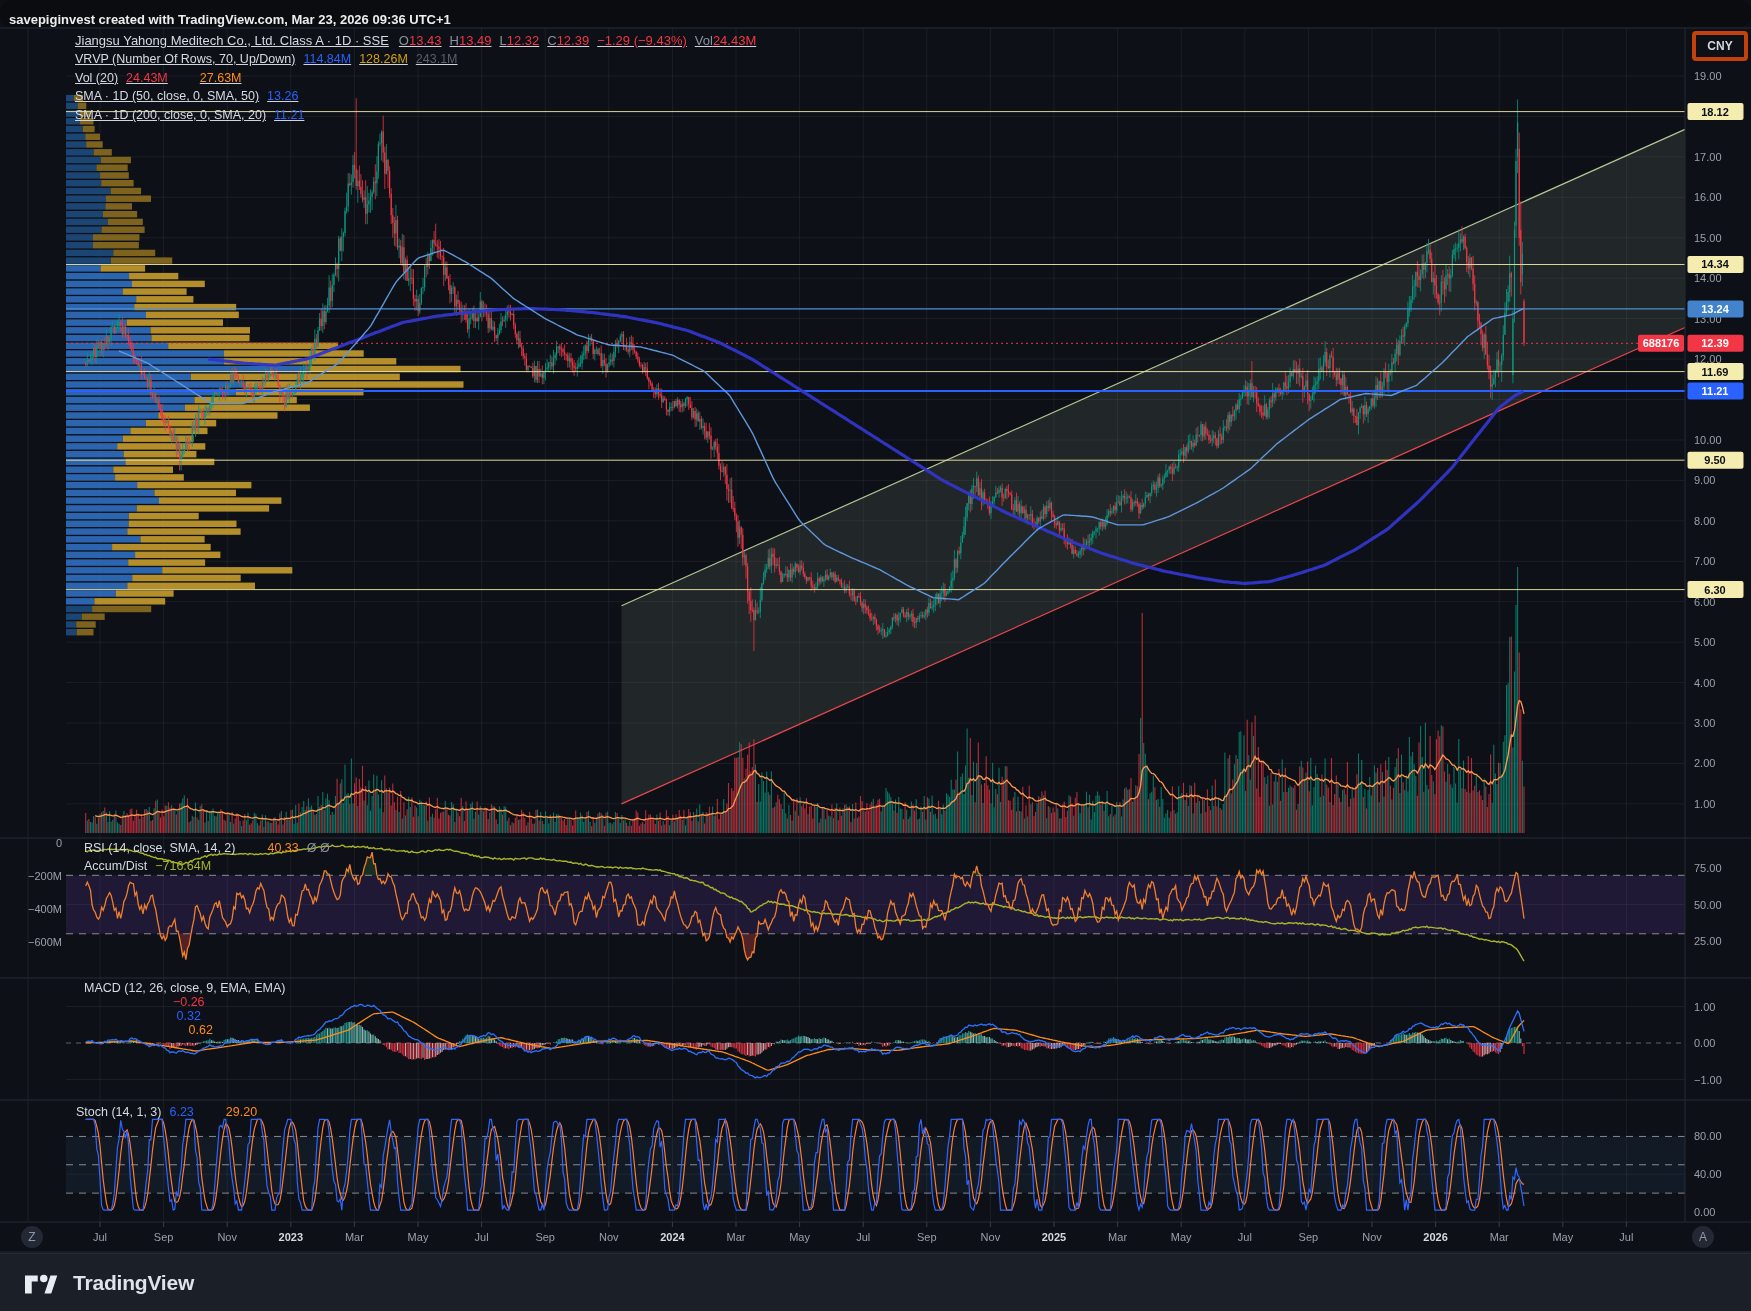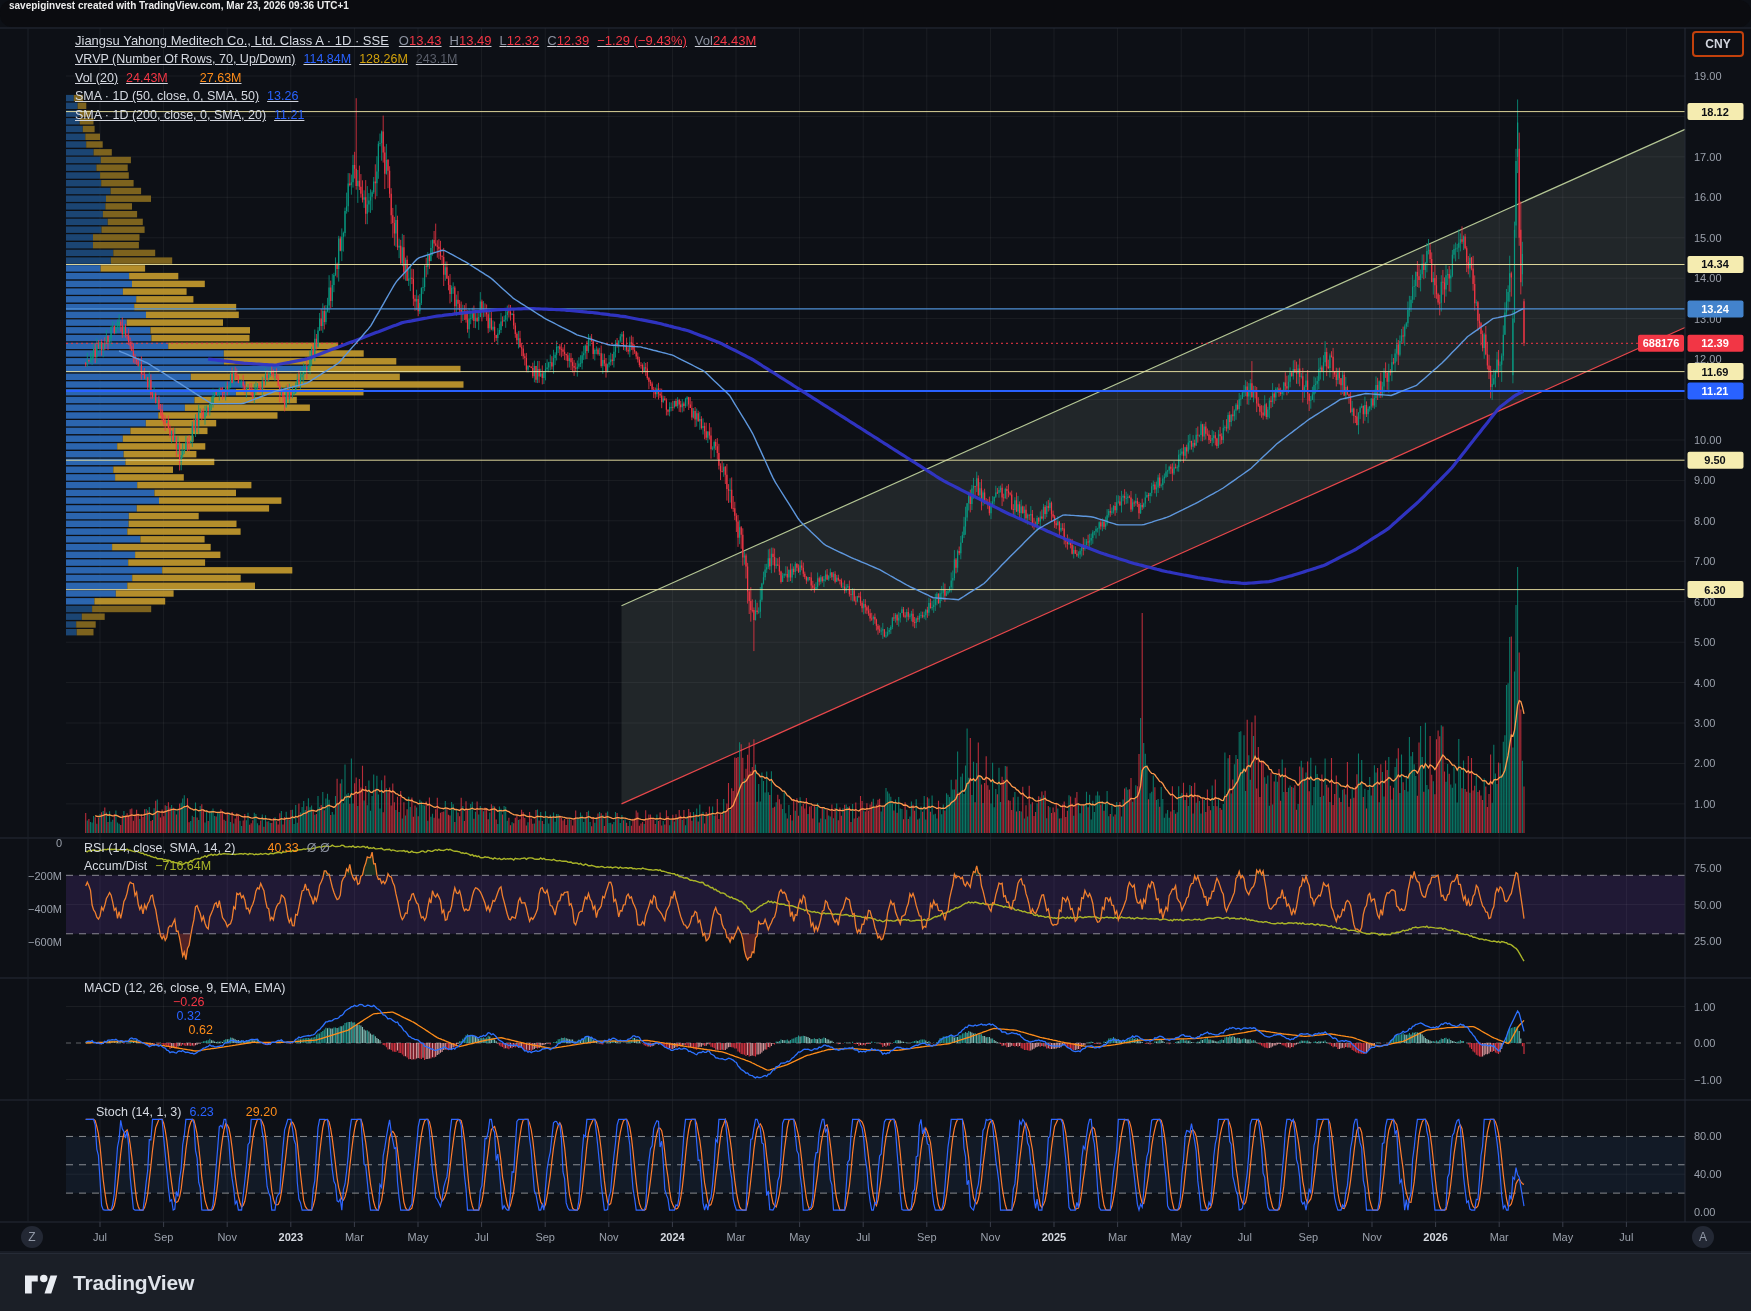--- a/index.html
+++ b/index.html
@@ -1,31 +1,31 @@
 <!DOCTYPE html>
 <html><head>
 <meta charset="utf-8">
 <style>
   html,body{margin:0;padding:0;background:#0d1016;width:1751px;height:1311px;overflow:hidden;
     font-family:"Liberation Sans",sans-serif;color:#d1d4dc;}
   .root{position:relative;width:1751px;height:1311px;}
   svg{position:absolute;left:0;top:0;}
   .topbar{position:absolute;left:0;top:0;width:1751px;height:27px;background:#0b0c10;
-    display:flex;align-items:flex-start;padding-left:9px;box-sizing:border-box;
-    font-size:10px;font-weight:700;color:#ededed;z-index:5;border-radius:12px;}
+    display:flex;align-items:flex-end;padding-left:9px;box-sizing:border-box;
+    font-size:13px;font-weight:700;color:#ededed;z-index:5;border-radius:12px;}
   .legend{position:absolute;z-index:4;white-space:nowrap;}
   .lrow{height:18.7px;display:flex;align-items:center;white-space:nowrap;font-size:12.5px;}
   .lrow.big{font-size:13px;}
   .pair{margin-left:8px;display:inline-flex;align-items:center;}
   .v{margin-left:8px;}
   .lw{color:#d6dae2;} .lg{color:#8c92a0;} .lr{color:#f23645;} .lb{color:#2962ff;}
   .ly{color:#d1a10b;} .lo{color:#ff8d1a;margin-left:32px;} .lol{color:#a9b428;} .ldim{color:#5a5f6b;}
   .lrow .lw.title{margin-right:2px;}
   .cny-btn{position:absolute;left:1692px;top:31px;width:48px;height:22px;z-index:5;
-    border:2px solid #c2410c;border-radius:4px;background:transparent;color:#d2d6df;
+    border:4px solid #c2410c;border-radius:4px;background:transparent;color:#d2d6df;
     font-size:12px;font-weight:600;display:flex;align-items:center;justify-content:center;}
   .circle-btn{position:absolute;width:22px;height:22px;border-radius:50%;background:#23283
 4;z-index:5;}
   .circle-btn{background:#232834;color:#9198a6;font-size:12px;display:flex;align-items:center;justify-content:center;}
   .bottombar{position:absolute;left:0;top:1253px;width:1751px;height:58px;background:#1b1f27;
     display:flex;align-items:center;padding-left:22px;box-sizing:border-box;gap:15px;z-index:5;
     border-top:1px solid #262b36;}
   .brand{font-size:21px;font-weight:700;color:#dfe3ea;letter-spacing:-0.2px;}
   text.ax{fill:#9aa0ab;font-size:11px;font-family:"Liberation Sans",sans-serif;}
   text.axy{fill:#d5d9e0;font-weight:700;}
@@ -455,21 +455,21 @@
 
   <div class="legend" style="left:84px;top:981px;">
     <div class="lrow" style="height:17px;flex-direction:column;">
       <span class="lw">MACD (12, 26, close, 9, EMA, EMA)</span>
       <span class="v lr">−0.26</span>
       <span class="v lb">0.32</span>
       <span class="v lo">0.62</span>
     </div>
   </div>
 
-  <div class="legend" style="left:96px;top:1103px;">
+  <div class="legend" style="left:76px;top:1103px;">
     <div class="lrow" style="height:17px;">
       <span class="lw">Stoch (14, 1, 3)</span>
       <span class="v lb">6.23</span>
       <span class="v lo">29.20</span>
     </div>
   </div>
 
   <div class="cny-btn">CNY</div>
   <div class="circle-btn" style="left:21px;top:1226px;">Z</div>
   <div class="circle-btn" style="left:1692px;top:1226px;">A</div>

